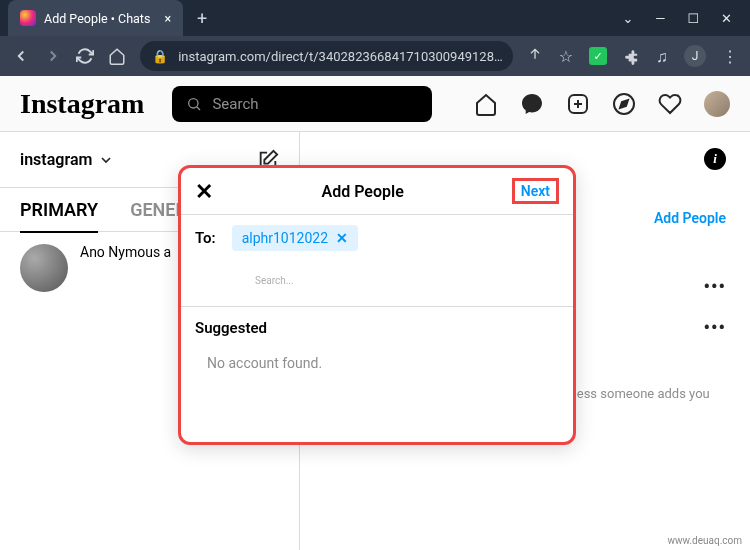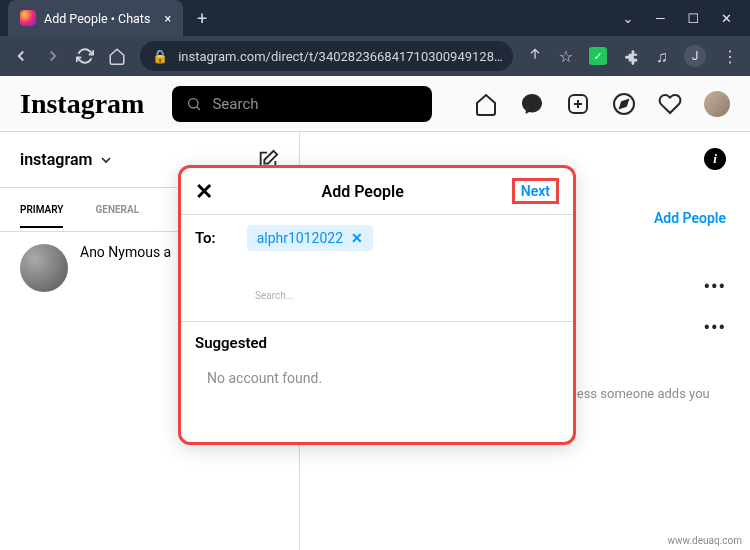--- a/index.html
+++ b/index.html
@@ -28,21 +28,21 @@
 .ig-icons { margin-left: auto; display: flex; gap: 22px; align-items: center; }
 .ig-icon { width: 24px; height: 24px; display: flex; align-items: center; justify-content: center; }
 .profile-dot { width: 26px; height: 26px; border-radius: 50%; background: linear-gradient(135deg, #c7b299, #8c7a6b); }
 
 
 .main { display: flex; height: calc(100% - 132px); }
 .left { width: 300px; border-right: 1px solid #dbdbdb; }
 .account-row { height: 56px; display: flex; align-items: center; padding: 0 20px; gap: 8px; border-bottom: 1px solid #dbdbdb; justify-content: space-between; }
 .account-name { font-weight: 600; font-size: 16px; display: flex; align-items: center; gap: 6px; }
 .compose { width: 22px; height: 22px; }
-.tabs { display: flex; padding: 0 20px; gap: 32px; font-size: 10px; font-weight: 600; height: 44px; align-items: center; border-bottom: 1px solid #dbdbdb; }
+.tabs { display: flex; padding: 0 20px; gap: 32px; font-size: 18px; font-weight: 600; height: 44px; align-items: center; border-bottom: 1px solid #dbdbdb; }
 .tabs .active { border-bottom: 2px solid #000; padding-bottom: 11px; margin-bottom: -12px; }
 .tabs .inactive { color: #8e8e8e; }
 .chat-item { display: flex; align-items: flex-start; gap: 12px; padding: 12px 20px; }
 .chat-avatar { width: 48px; height: 48px; border-radius: 50%; background: radial-gradient(circle at 30% 30%, #aaa, #555); }
 .chat-name { font-size: 14px; }
 
 .right { flex: 1; padding: 16px 24px; position: relative; }
 .right-top { display: flex; justify-content: flex-end; align-items: center; gap: 12px; }
 .info-icon { width: 22px; height: 22px; background: #000; border-radius: 50%; color: #fff; display: flex; align-items: center; justify-content: center; font-size: 13px; font-weight: 700; font-style: italic; font-family: Georgia, serif; }
 .add-people-link { color: #0095f6; font-weight: 600; font-size: 14px; margin-top: 40px; text-align: right; }
@@ -50,21 +50,21 @@
 .dots { font-size: 18px; color: #262626; font-weight: 700; letter-spacing: 1px; }
 .leave { color: #ed4956; font-weight: 400; font-size: 16px; margin-top: 22px; }
 .disclaimer { color: #8e8e8e; font-size: 13px; margin-top: 6px; line-height: 1.4; }
 
 
 .modal { position: absolute; left: 178px; top: 165px; width: 398px; height: 280px; background: #fff; border-radius: 12px; border: 3px solid #ef4444; box-shadow: 0 4px 20px rgba(0,0,0,0.15); display: flex; flex-direction: column; }
 .modal-head { display: flex; align-items: center; justify-content: space-between; padding: 10px 14px; border-bottom: 1px solid #dbdbdb; }
 .modal-title { font-weight: 600; font-size: 16px; }
 .close-x { font-size: 22px; font-weight: 700; }
 .next-btn { color: #0095f6; font-weight: 600; font-size: 14px; border: 3px solid #ef4444; padding: 2px 6px; }
-.to-row { display: flex; align-items: center; padding: 10px 14px; gap: 31px; border-bottom: 1px solid #dbdbdb; flex-wrap: wrap; }
+.to-row { display: flex; align-items: center; padding: 10px 14px; gap: 16px; border-bottom: 1px solid #dbdbdb; flex-wrap: wrap; }
 .to-label { font-weight: 600; font-size: 15px; }
 .chip { background: #e0f1ff; color: #0095f6; border-radius: 4px; padding: 5px 10px; font-size: 14px; display: flex; align-items: center; gap: 8px; }
 .chip-x { font-weight: 700; }
 .search-row { padding: 8px 14px 10px 60px; color: #b0b0b0; font-size: 10px; width: 100%; }
 .suggested { padding: 12px 14px 6px; font-weight: 600; font-size: 15px; }
 .noacct { padding: 12px 26px; color: #8e8e8e; font-size: 14px; }
 
 .watermark { position: absolute; bottom: 4px; right: 8px; font-size: 10px; color: #888; }
 
 svg { display: block; }

